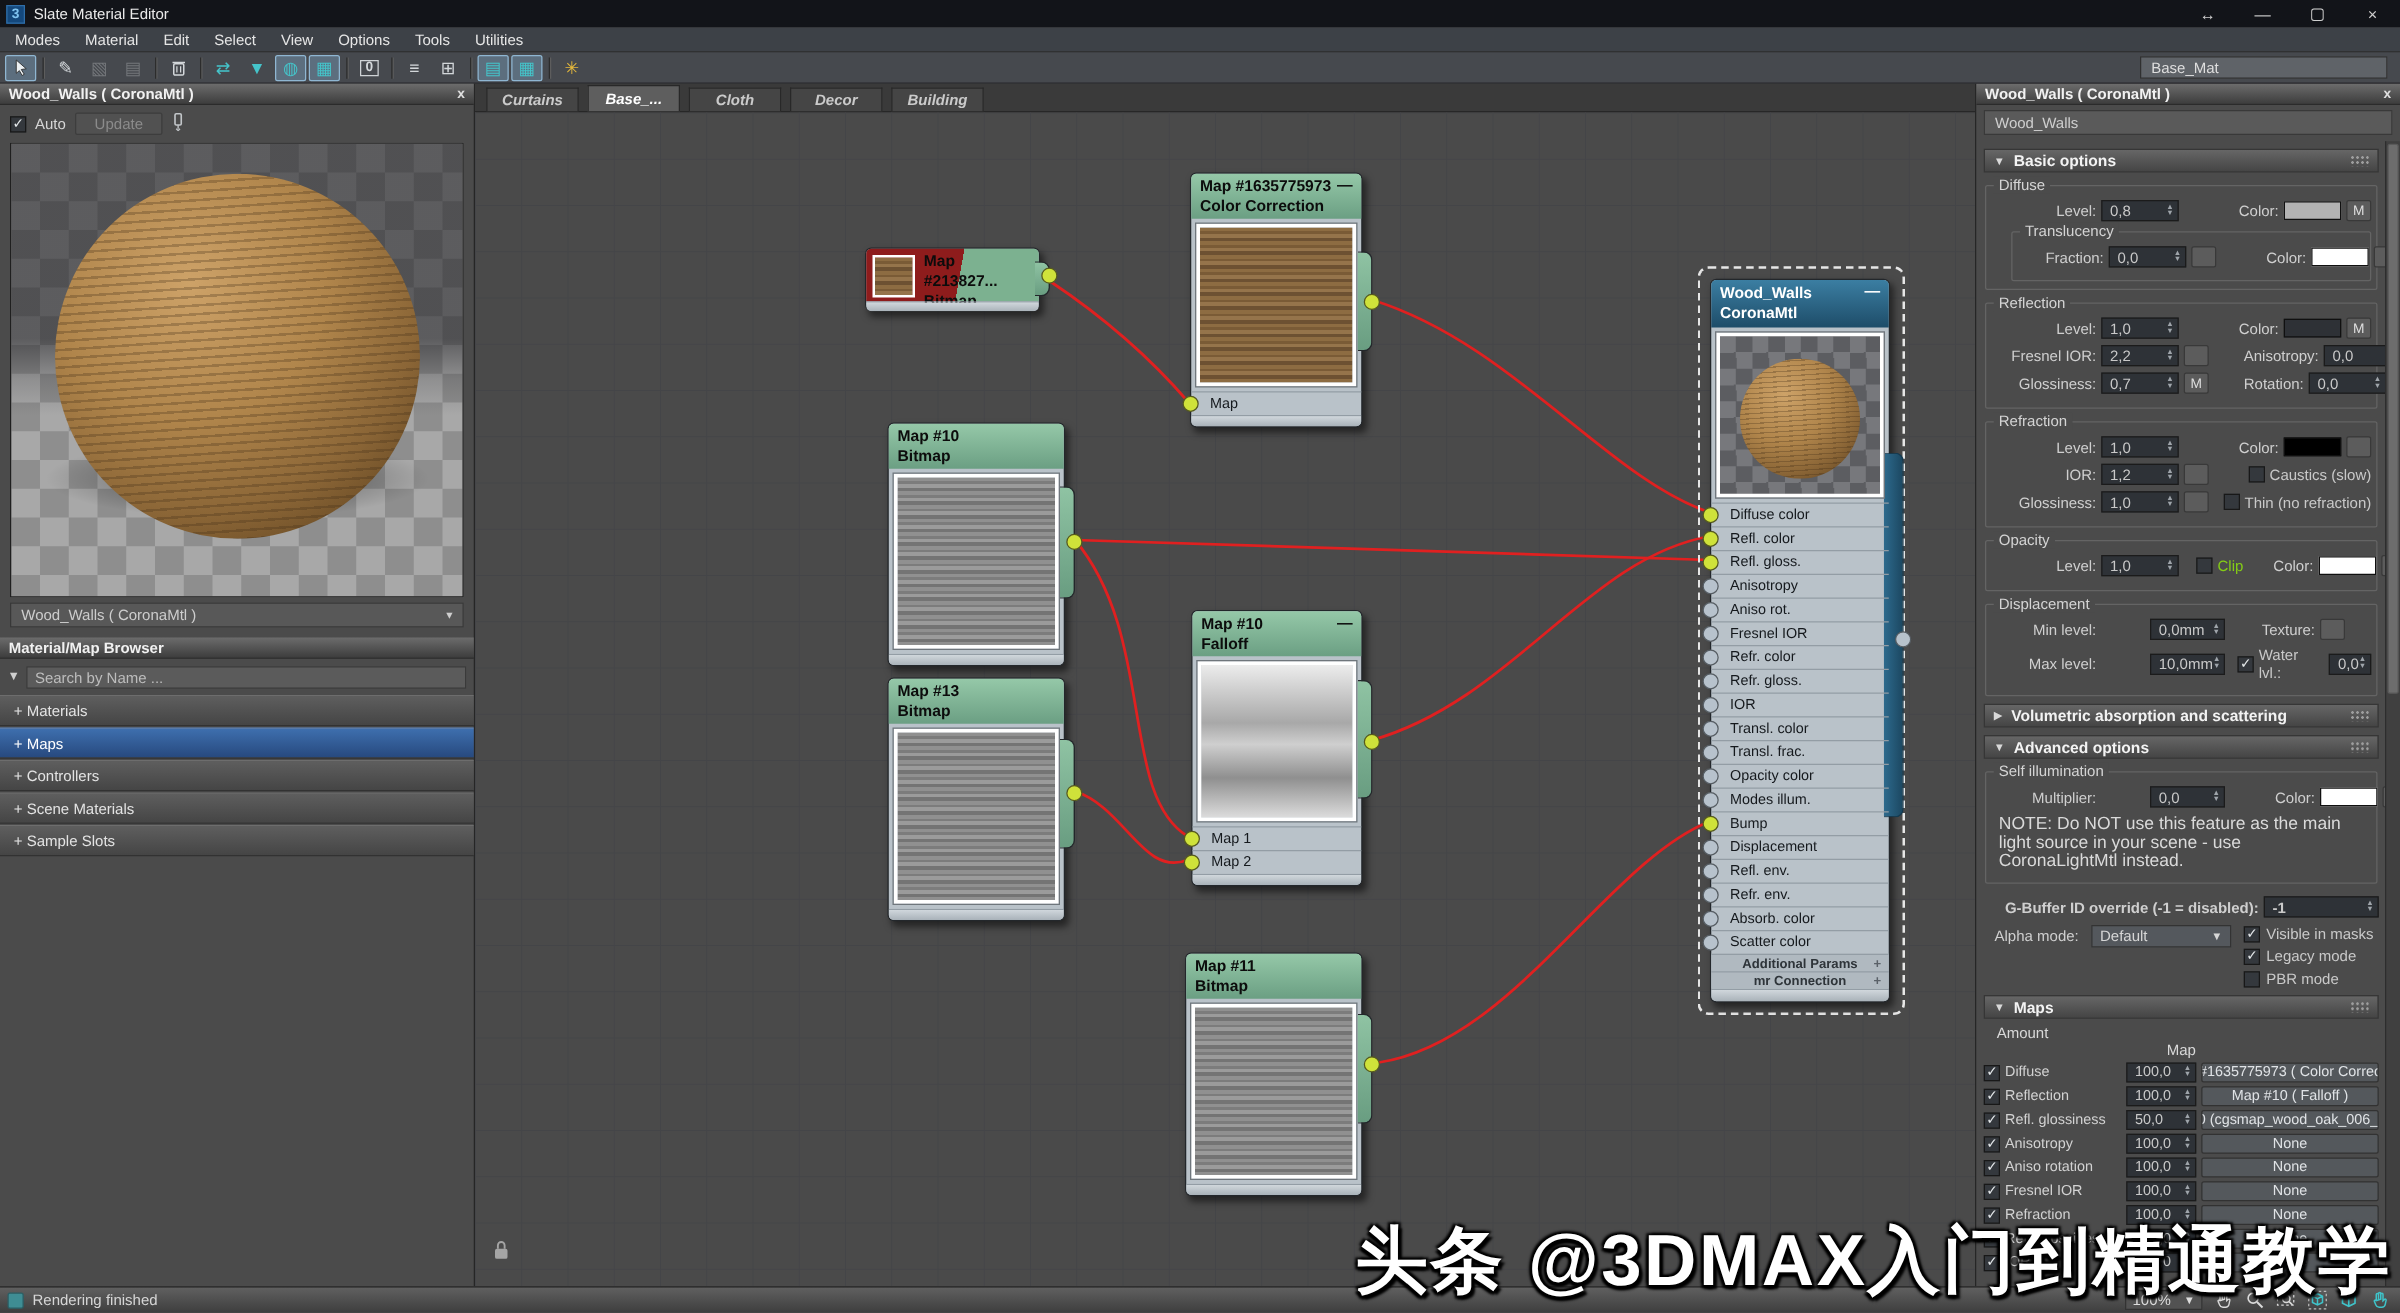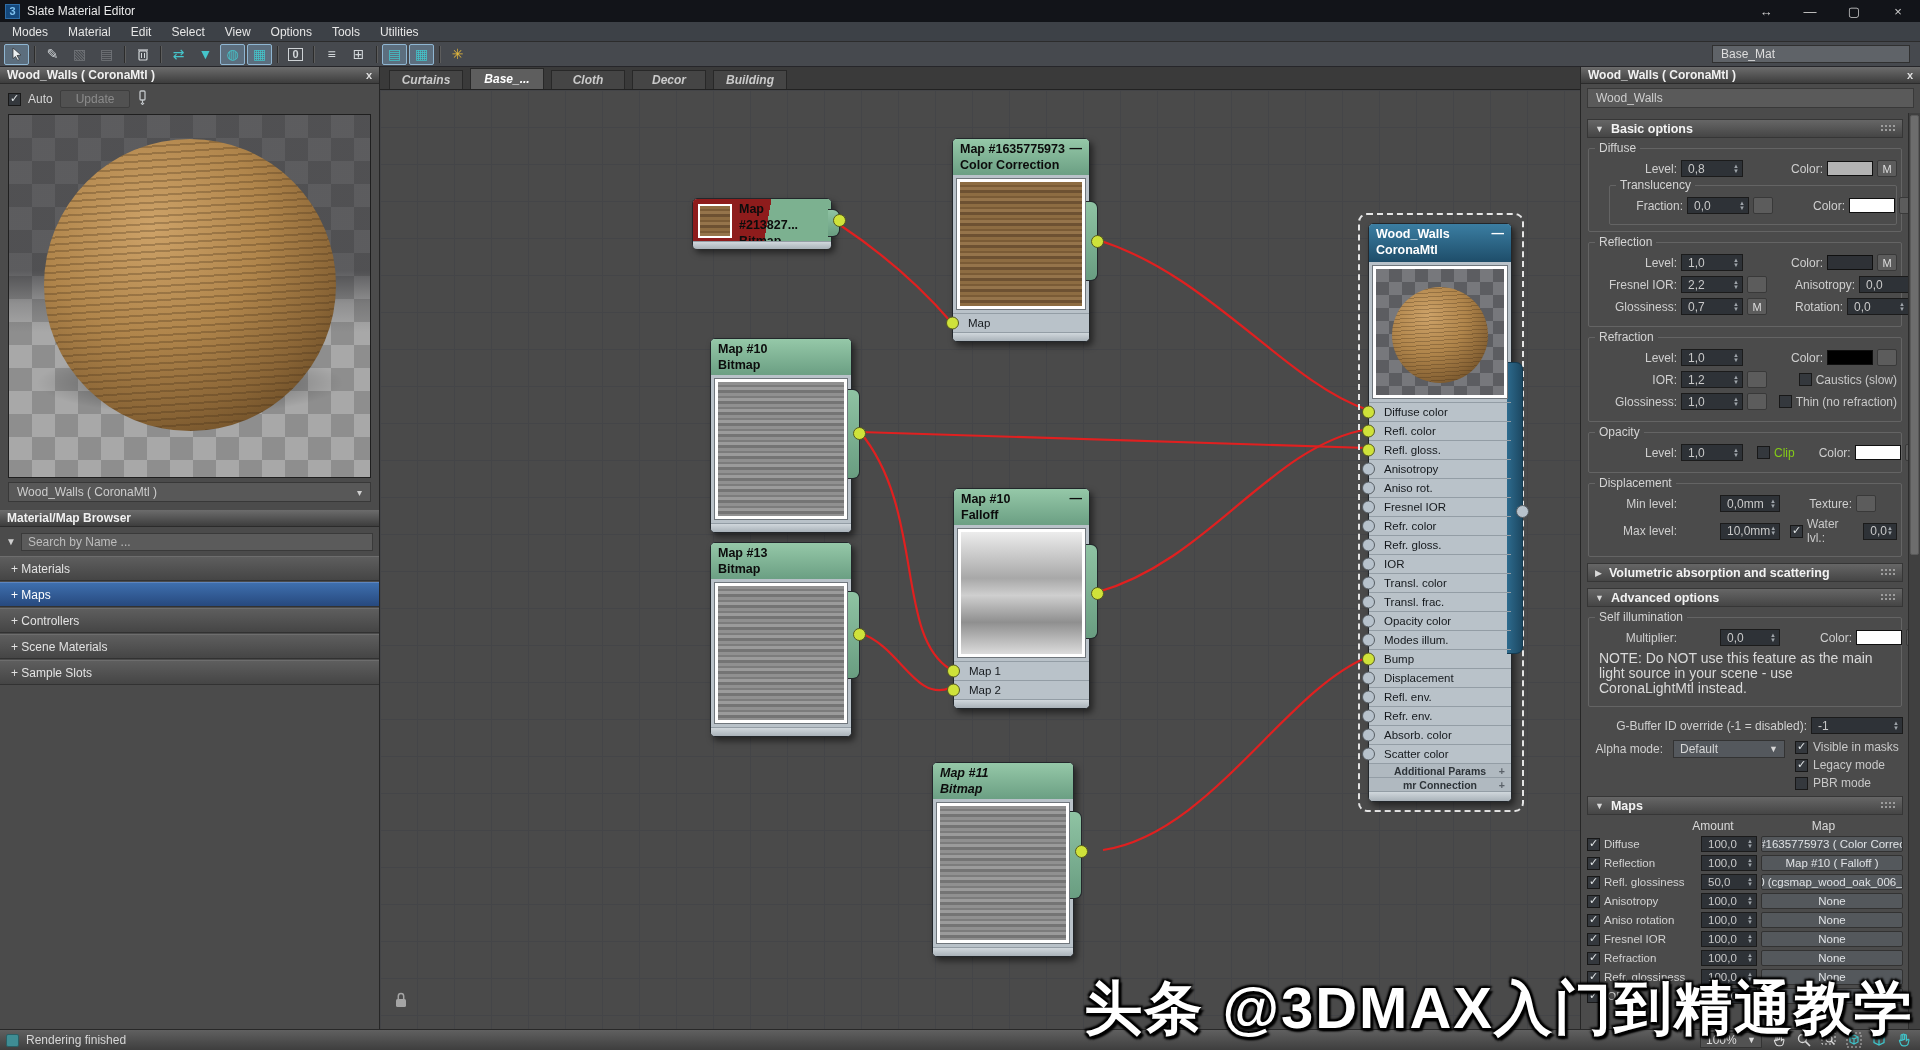--- a/index.html
+++ b/index.html
@@ -135,21 +135,21 @@
   .cklab{color:#c9c9c9;}
   .cklab.dim{color:#84cc16;}
   .rad{width:13px;height:13px;border-radius:50%;background:#34383d;border:1px solid #181818;position:relative;flex:0 0 auto;}
   .rad.on::after{content:"";position:absolute;left:3px;top:3px;width:5px;height:5px;border-radius:50%;background:#e8e8e8;}
   .note{margin:2px 6px 4px;color:#dadada;font-size:14px;line-height:15px;}
   .drop{width:112px;height:18px;background:#54585d;border:1px solid #333;display:flex;align-items:center;padding:0 6px;color:#d6d6d6;}
   .drop .car{margin-left:auto;font-size:9px;}
   .alpha-wrap{display:flex;gap:10px;margin-top:6px;}
   .ckcol{display:flex;flex-direction:column;gap:4px;}
   .ckrow{display:flex;align-items:center;gap:5px;}
-  .mhdr{display:flex;color:#d9d9d9;margin:4px 0 2px;}
+  .mhdr{display:flex;color:#d9d9d9;margin:4px 0 2px;flex-direction:column;}
   .mhdr .a{width:170px;text-align:center;} .mhdr .b{flex:1;text-align:center;}
   .mrow{display:flex;align-items:center;gap:4px;height:18px;margin-bottom:1px;font-size:11.5px;}
   .mlab{width:93px;color:#d2d2d2;white-space:nowrap;overflow:hidden;}
   .spin.sm{width:56px;height:16px;}
   .mapbtn{flex:1;height:16px;background:#54585c;border:1px solid #323232;border-radius:2px;color:#e0e3e6;
     display:flex;justify-content:center;align-items:center;overflow:hidden;padding:0;}
   .mapbtn span{white-space:nowrap;font-size:11.5px;}
   
   .statusbar{position:absolute;left:0;right:0;bottom:0;height:21px;background:linear-gradient(#606060,#3e3e3e);
     border-top:1px solid #282828;display:flex;align-items:center;gap:7px;padding:0 6px;}
@@ -399,21 +399,21 @@
         <div class="nhdr">
           <div>Map #13</div>
           <div>Bitmap</div>
         </div>
         <div class="npv tex-gray" style="height:140px;"></div>
         <div class="nfoot"></div>
         <div class="outtab" style="right:-9px;top:48px;height:88px;width:12px;"></div>
         <span class="outsock" style="right:-15px;top:85px;"></span>
       </div>
 
-      <div class="node" style="left:552px;top:672px;width:142px;font-style:italic;">
+      <div class="node" style="left:568px;top:672px;width:142px;">
         <div class="nhdr">
           <div>Map #11</div>
           <div>Bitmap</div>
         </div>
         <div class="npv tex-gray" style="height:140px;"></div>
         <div class="nfoot"></div>
         <div class="outtab" style="right:-9px;top:48px;height:88px;width:12px;"></div>
         <span class="outsock" style="right:-15px;top:82px;"></span>
       </div>
 
@@ -715,21 +715,21 @@
             </span>
           <span style="flex:1"></span>
           <span class="pl w64">Color:</span>
           <span class="sw" style="background:#fff;"></span>
           <span class="mbtn"></span>
         </div>
         <div class="note">NOTE: Do NOT use this feature as the main light source in your scene - use CoronaLightMtl instead.</div>
       </div>
 
 
-      <div class="prow" style="margin-top:10px;">
+      <div class="prow" style="margin-top:10px;font-weight:bold;">
         <span class="pl" style="width:220px;">G-Buffer ID override (-1 = disabled):</span>
         <span class="spin" style="flex:1;">
             <span class="v">-1</span>
             <span class="ar">▲<br>▼</span>
           </span>
       </div>
 
       <div class="alpha-wrap">
         <span class="pl" style="width:76px;margin-top:2px;">Alpha mode:</span>
         <div class="drop">

